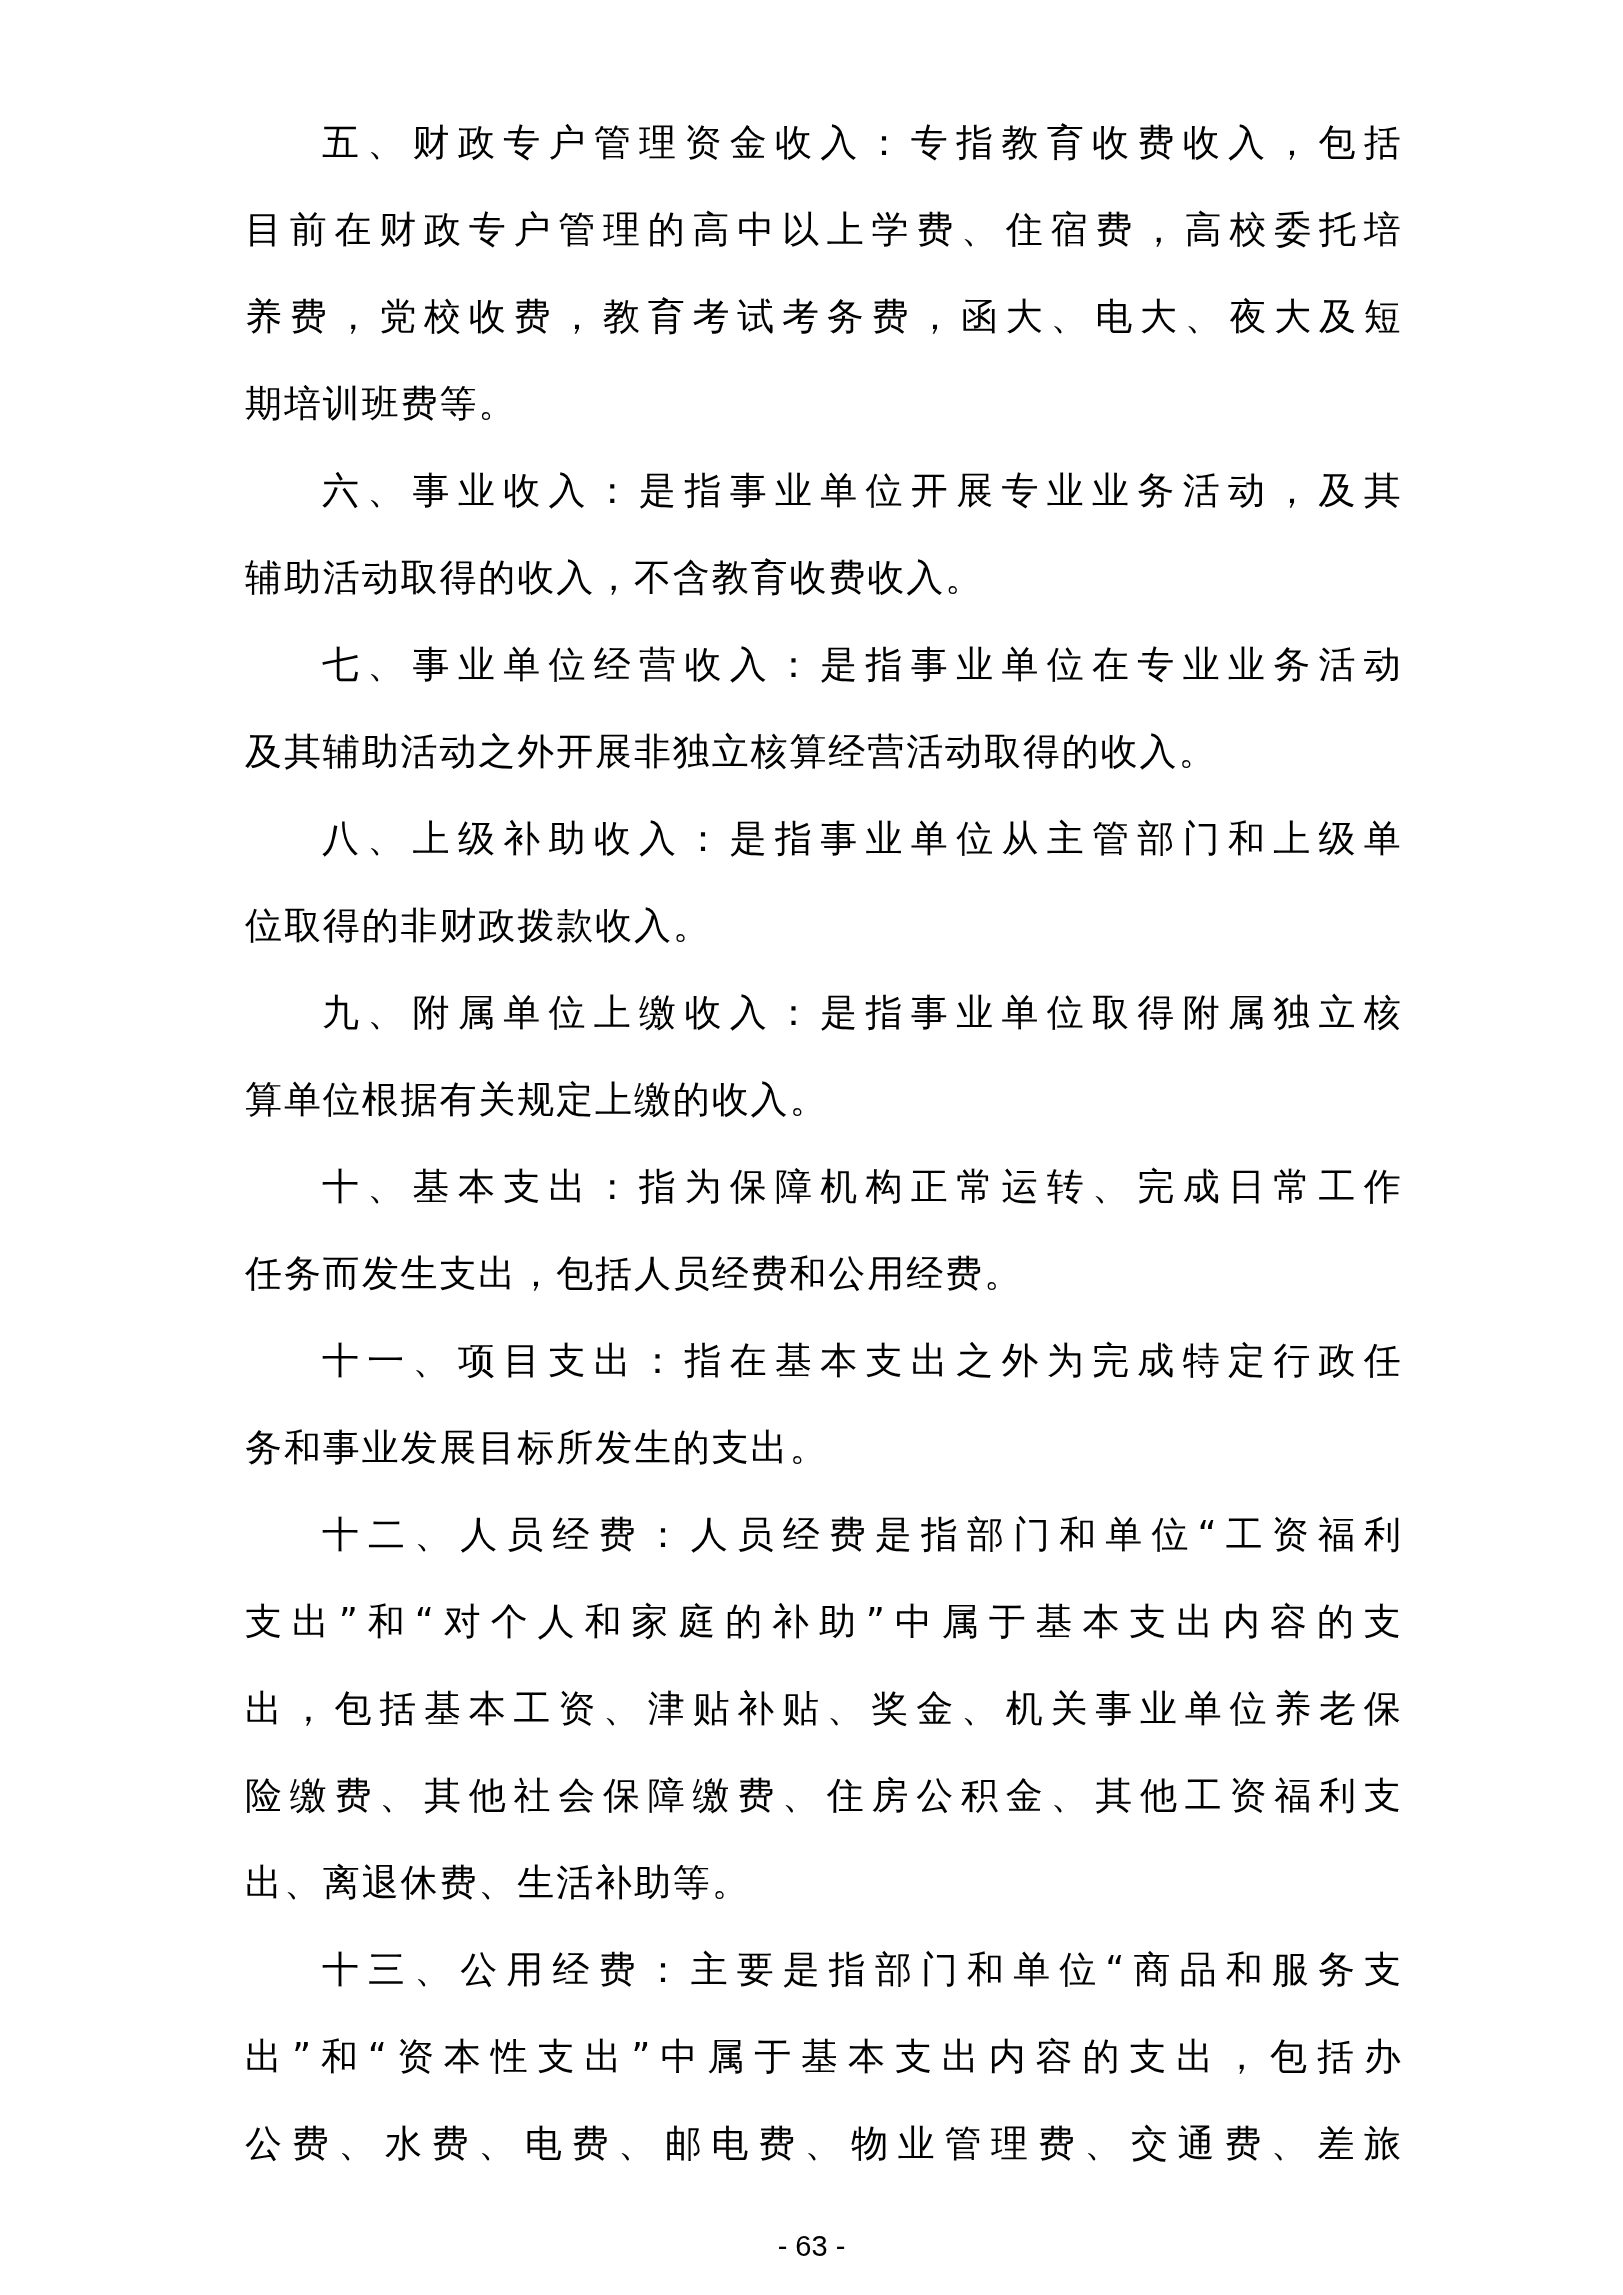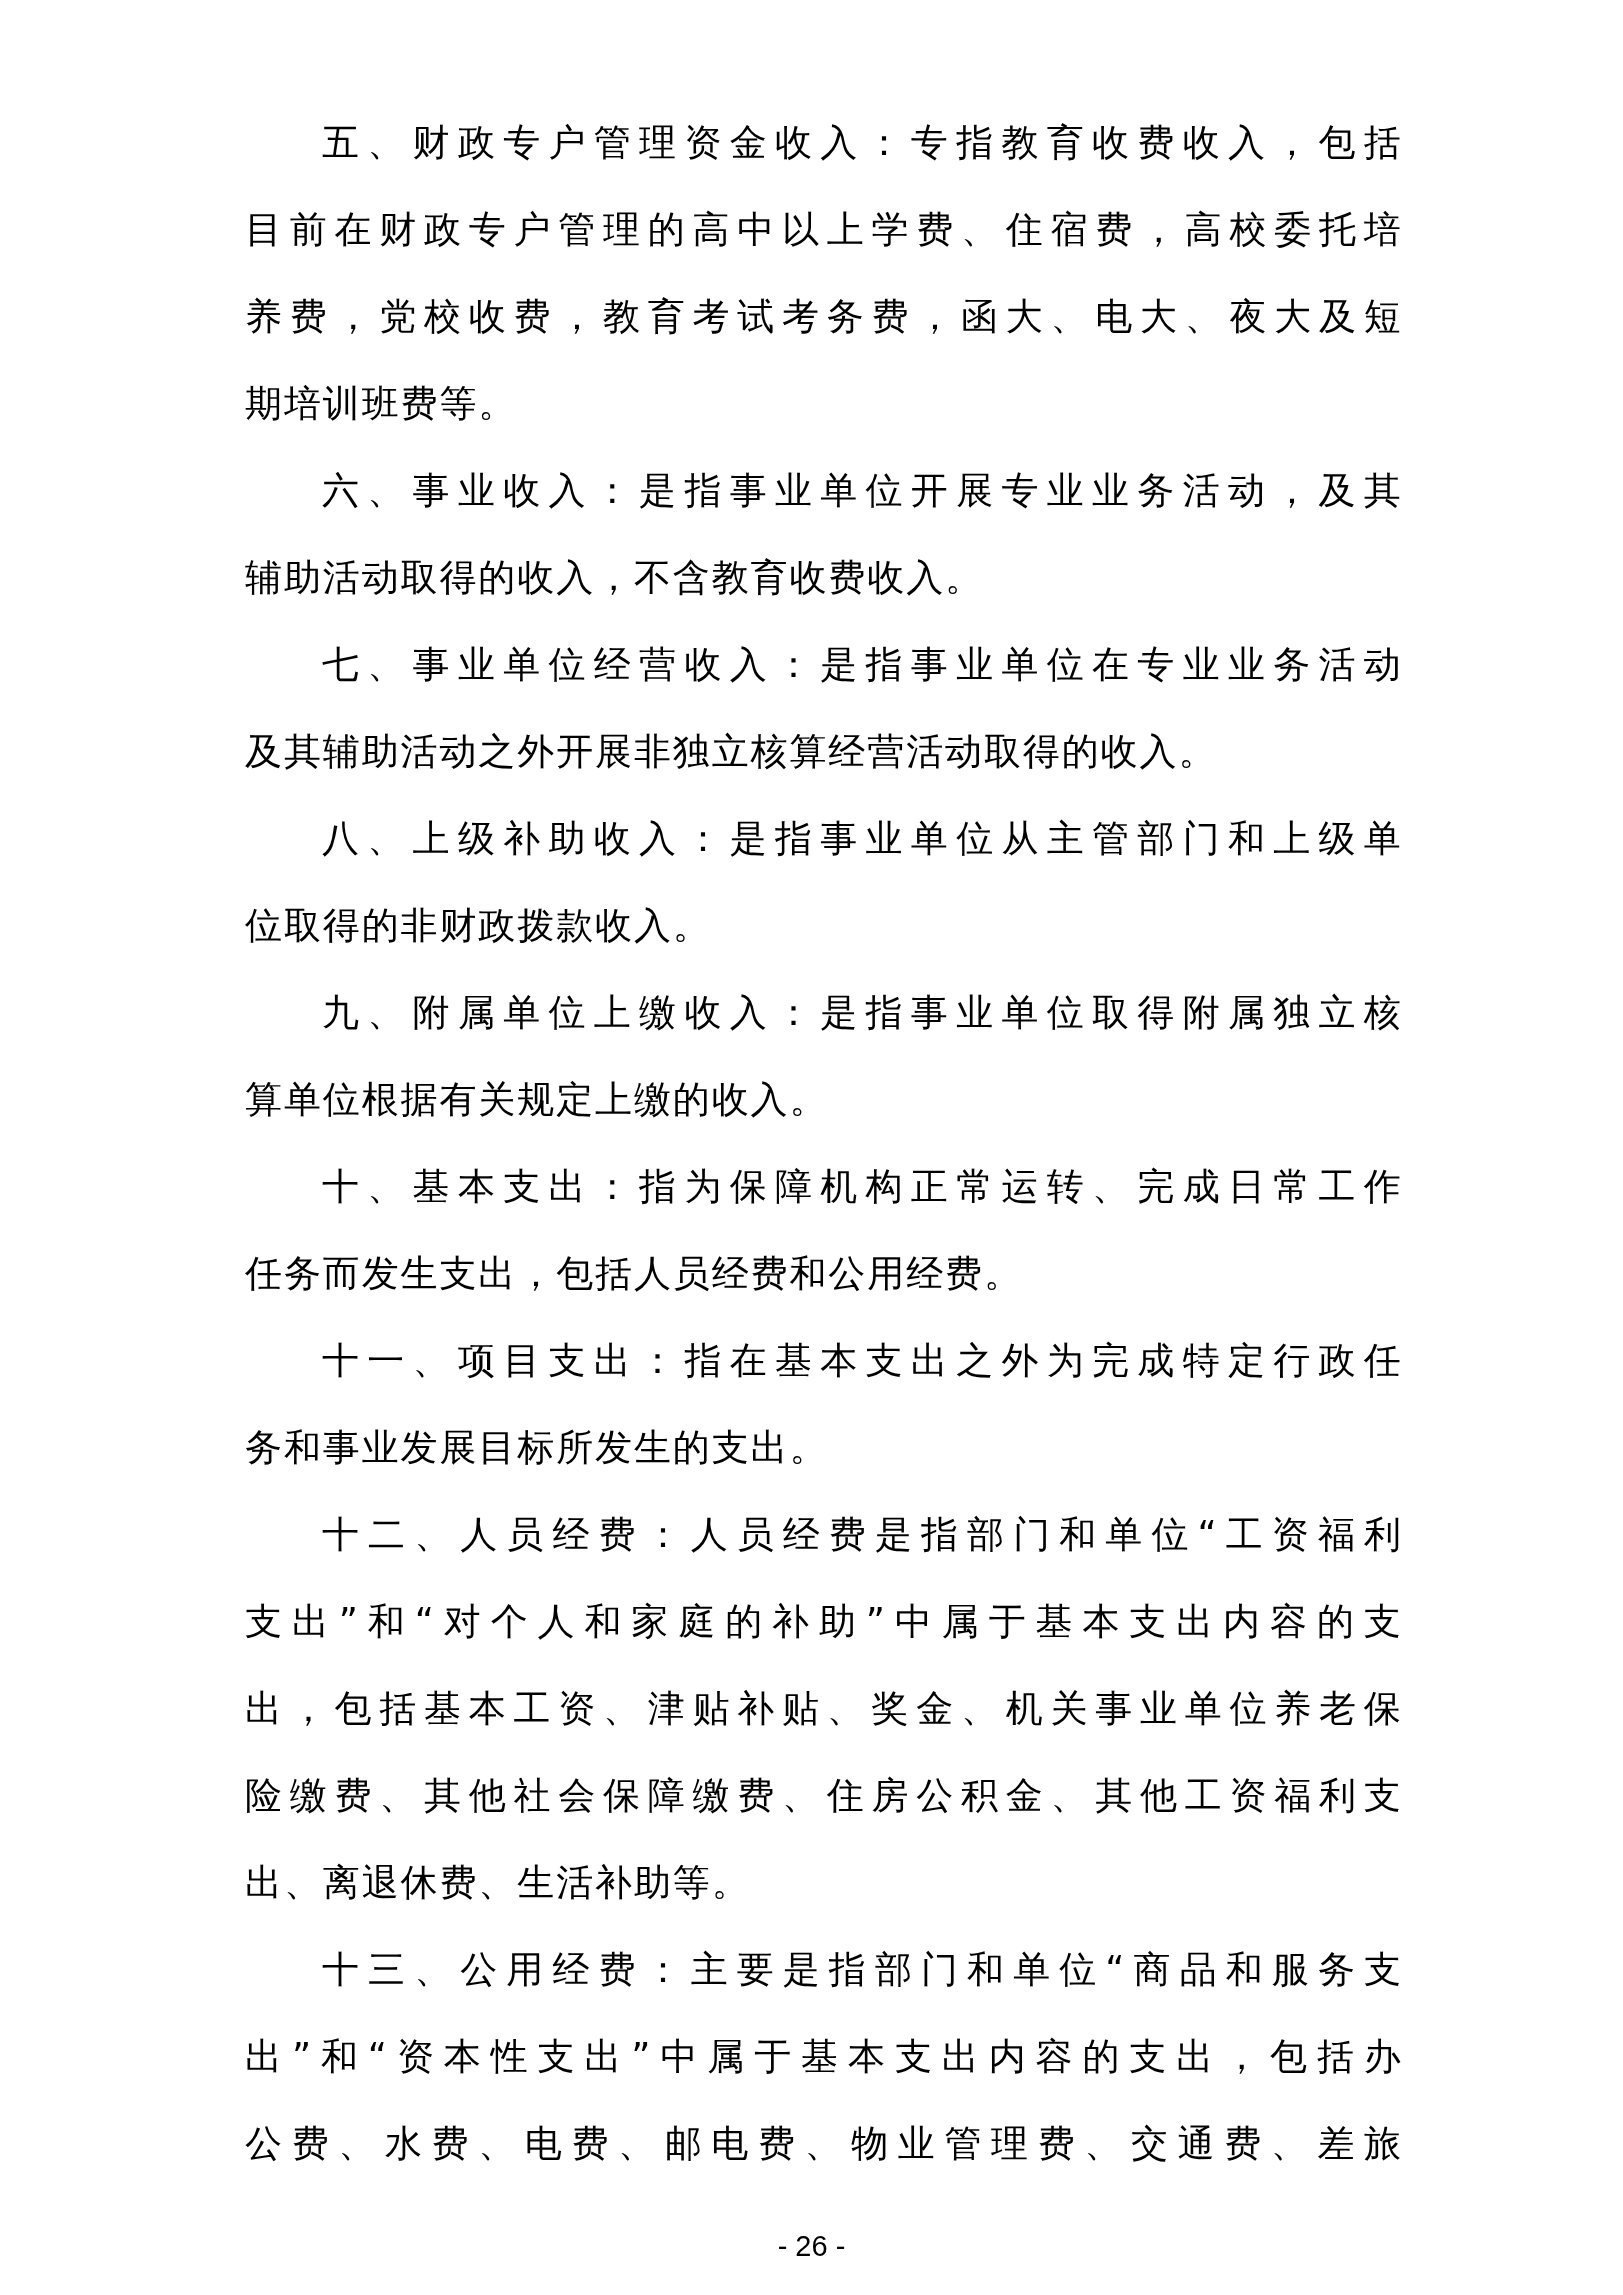--- a/index.html
+++ b/index.html
@@ -662,15 +662,15 @@
           <span class="ch">交</span>
           <span class="ch">通</span>
           <span class="ch">费</span>
           <span class="ch">、</span>
           <span class="ch">差</span>
           <span class="ch">旅</span>
         </div>
     </div>
   </div>
 
-  <div class="page-number">- 26 -</div>
+  <div class="page-number">- 63 -</div>
 </div>
 
 
 </body></html>

